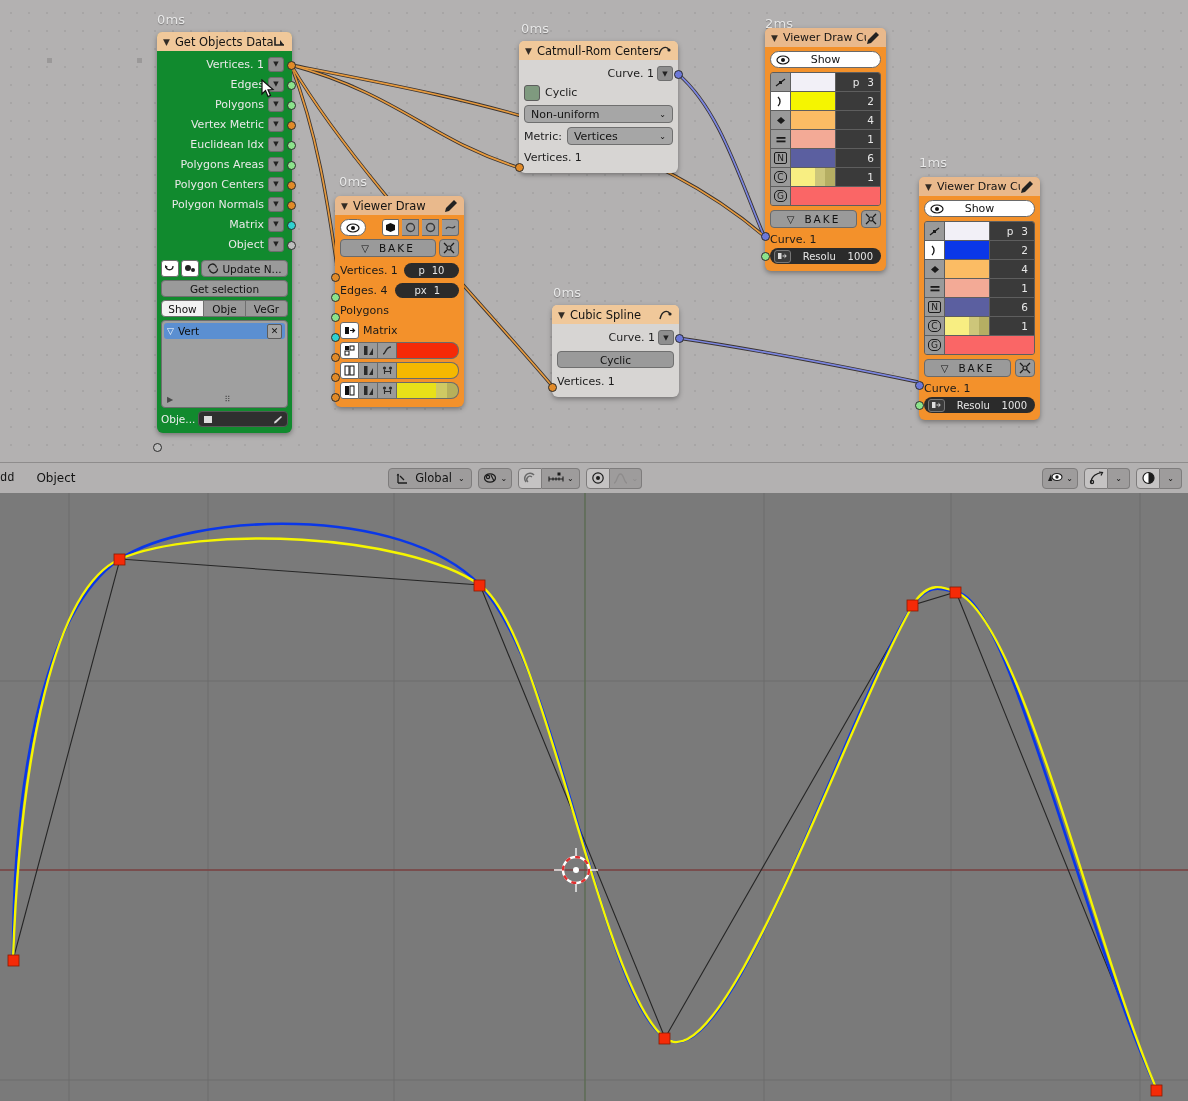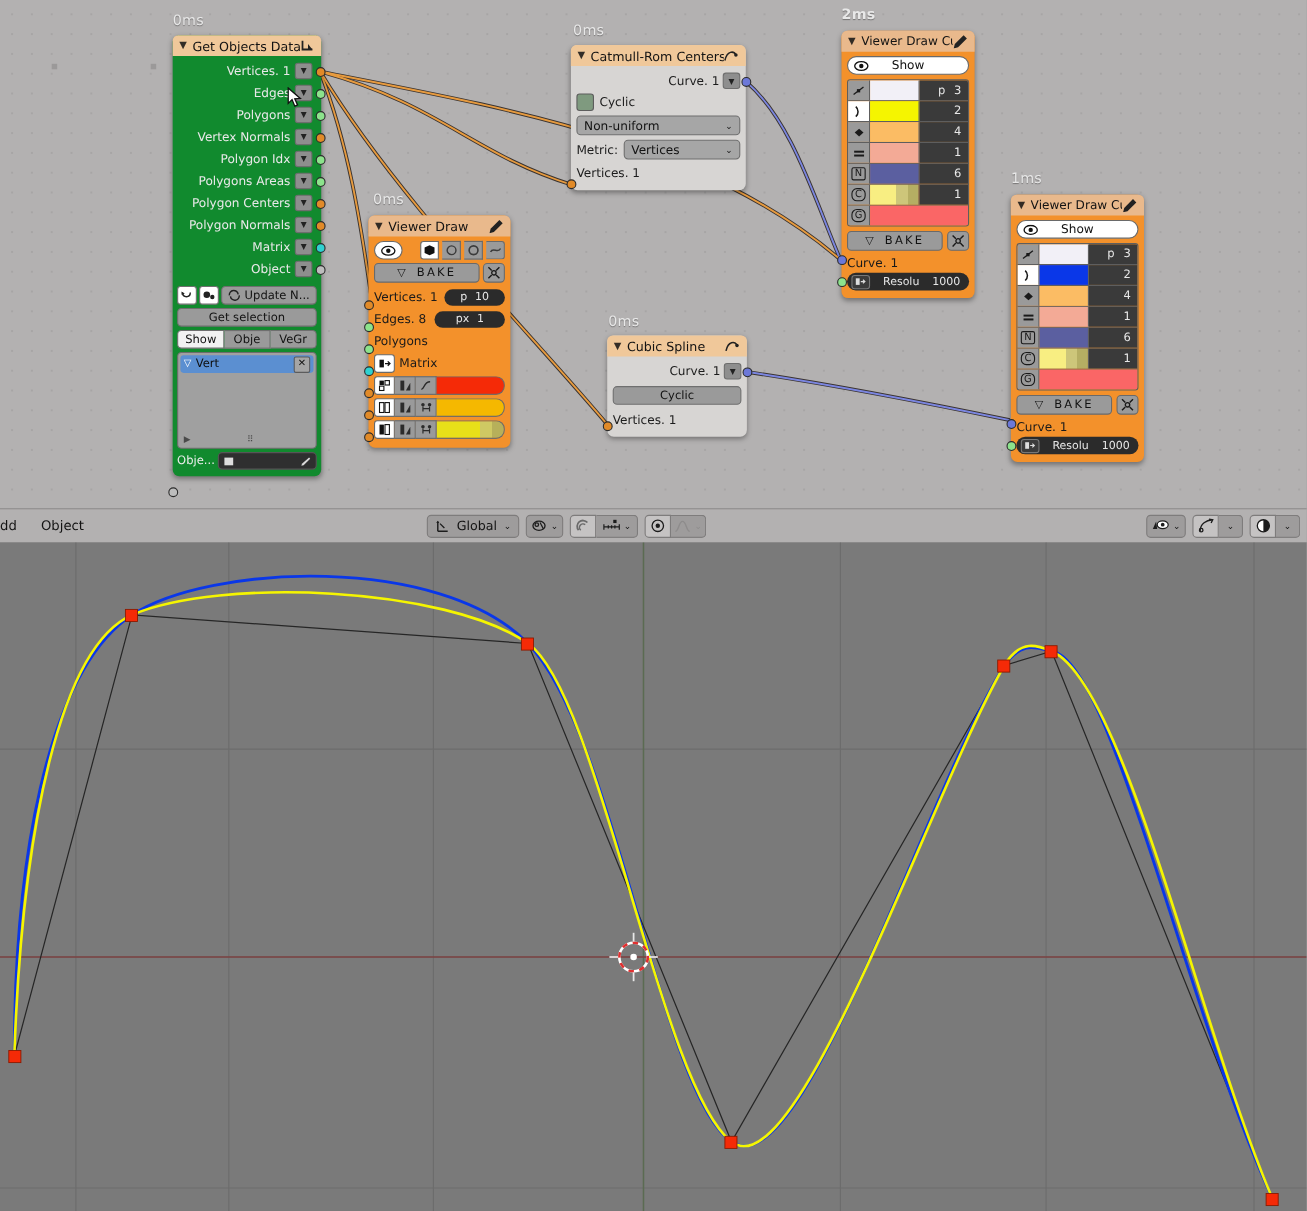--- a/index.html
+++ b/index.html
@@ -159,25 +159,25 @@
         </div>
       <div class="out-row">
           <span class="lbl">Edges</span>
           <span class="mini-drop">▼</span>
         </div>
       <div class="out-row">
           <span class="lbl">Polygons</span>
           <span class="mini-drop">▼</span>
         </div>
       <div class="out-row">
-          <span class="lbl">Vertex Normals</span>
-          <span class="mini-drop">▼</span>
-        </div>
-      <div class="out-row">
-          <span class="lbl">Polygon Idx</span>
+          <span class="lbl">Vertex Metric</span>
+          <span class="mini-drop">▼</span>
+        </div>
+      <div class="out-row">
+          <span class="lbl">Euclidean Idx</span>
           <span class="mini-drop">▼</span>
         </div>
       <div class="out-row">
           <span class="lbl">Polygons Areas</span>
           <span class="mini-drop">▼</span>
         </div>
       <div class="out-row">
           <span class="lbl">Polygon Centers</span>
           <span class="mini-drop">▼</span>
         </div>
@@ -384,21 +384,21 @@
       </div>
 
       <div class="inrow">
         <span class="il">Vertices. 1</span>
         <span class="pill" style="flex:1;margin-left:6px;">
           <span>p</span>
           <span>10</span>
         </span>
       </div>
       <div class="inrow">
-        <span class="il">Edges. 8</span>
+        <span class="il">Edges. 4</span>
         <span class="pill" style="flex:1;margin-left:8px;">
           <span>px</span>
           <span>1</span>
         </span>
       </div>
       <div class="inrow">
         <span class="il">Polygons</span>
       </div>
       <div class="inrow">
         <span class="wbtn" style="width:19px;margin-right:4px;">
@@ -478,21 +478,21 @@
     </div>
     <span class="sock verts" style="left:-4px;top:77px;"></span>
     <span class="sock green" style="left:-4px;top:97px;"></span>
     <span class="sock green" style="left:-4px;top:117px;"></span>
     <span class="sock cyan" style="left:-4px;top:137px;"></span>
     <span class="sock verts" style="left:-4px;top:157px;"></span>
     <span class="sock verts" style="left:-4px;top:177px;"></span>
     <span class="sock verts" style="left:-4px;top:197px;"></span>
   </div>
 
-  <div class="node-label" style="left:765px;top:6px;font-weight:bold;">2ms</div>
+  <div class="node-label" style="left:765px;top:16px;">2ms</div>
   <div class="node vd" id="n-vdc1" style="left:765px;top:28px;width:121px;">
     <div class="nhead">
       <span class="chev">▼</span>
       <span class="ttl" style="font-size:11px;">Viewer Draw Cu...</span>
       <svg width="14" height="13" viewBox="0 0 14 13">
           <path d="M10,1 L13,4 L5,12 L1,13 L2,9 Z" fill="#222"></path>
         </svg>
     </div>
     <div class="nbody" style="padding:4px 5px 7px;">
       <div class="vdc-show">
@@ -720,21 +720,21 @@
         <span class="rl">Resolu</span>
         <span style="color:#e6e6e6;font-size:10px;padding-right:4px;">1000</span>
       </div>
     </div>
     <span class="sock blue" style="left:-4px;top:204px;"></span>
     <span class="sock green" style="left:-4px;top:224px;"></span>
   </div>
 </div>
 
 <div id="vp-header">
-  <span class="menu-txt" style="margin-left:0px;">dd</span>
+  <span class="menu-txt" style="margin-left:0px;font-family:Liberation Mono, monospace;">dd</span>
   <span class="menu-txt" style="margin-left:22px;">Object</span>
   <span style="flex:1"></span>
   <span class="hbtn" style="padding:0 6px;gap:6px;">
     <svg width="14" height="14" viewBox="0 0 14 14">
         <path d="M3,12 L3,3 M3,12 L12,12" stroke="#1c1c1c" stroke-width="1.3" fill="none"></path>
         <path d="M5,5 L9,9" stroke="#1c1c1c" stroke-width="1.2"></path>
         <path d="M1.6,4.5 L3,2.4 L4.4,4.5 Z" fill="#1c1c1c"></path>
       </svg>
     <span>Global</span>
     <span style="font-size:8px;">⌄</span>

